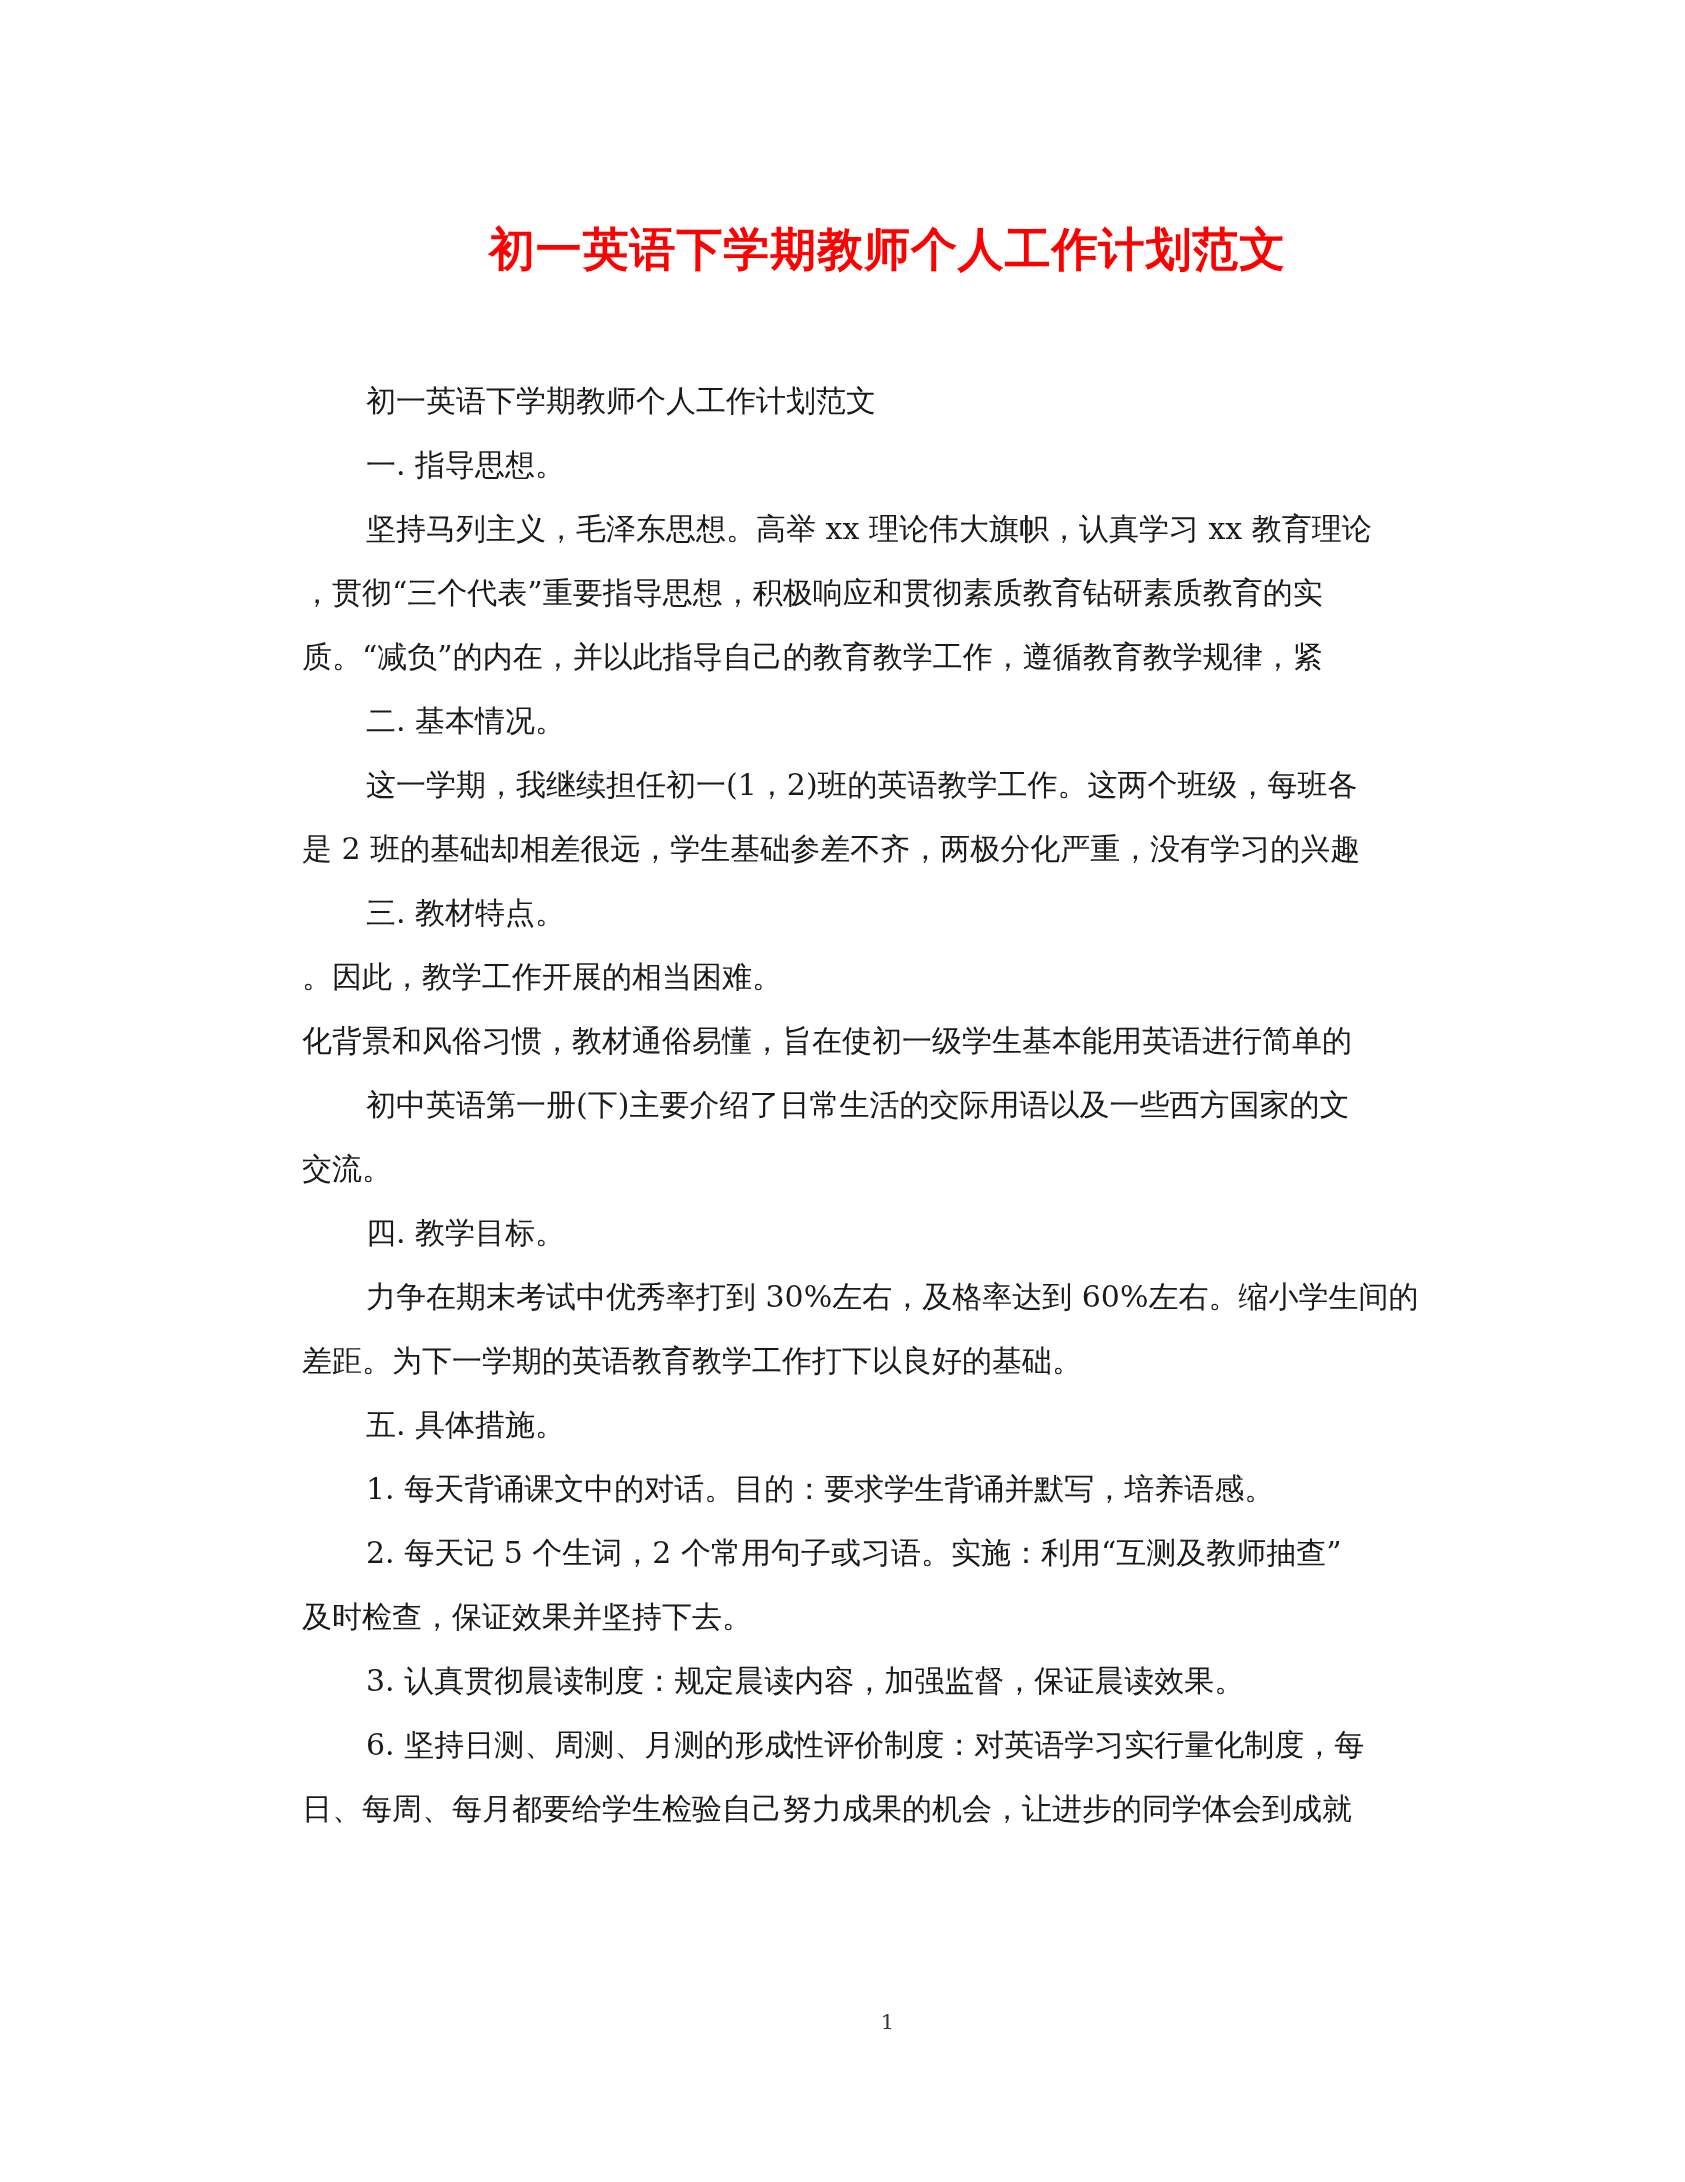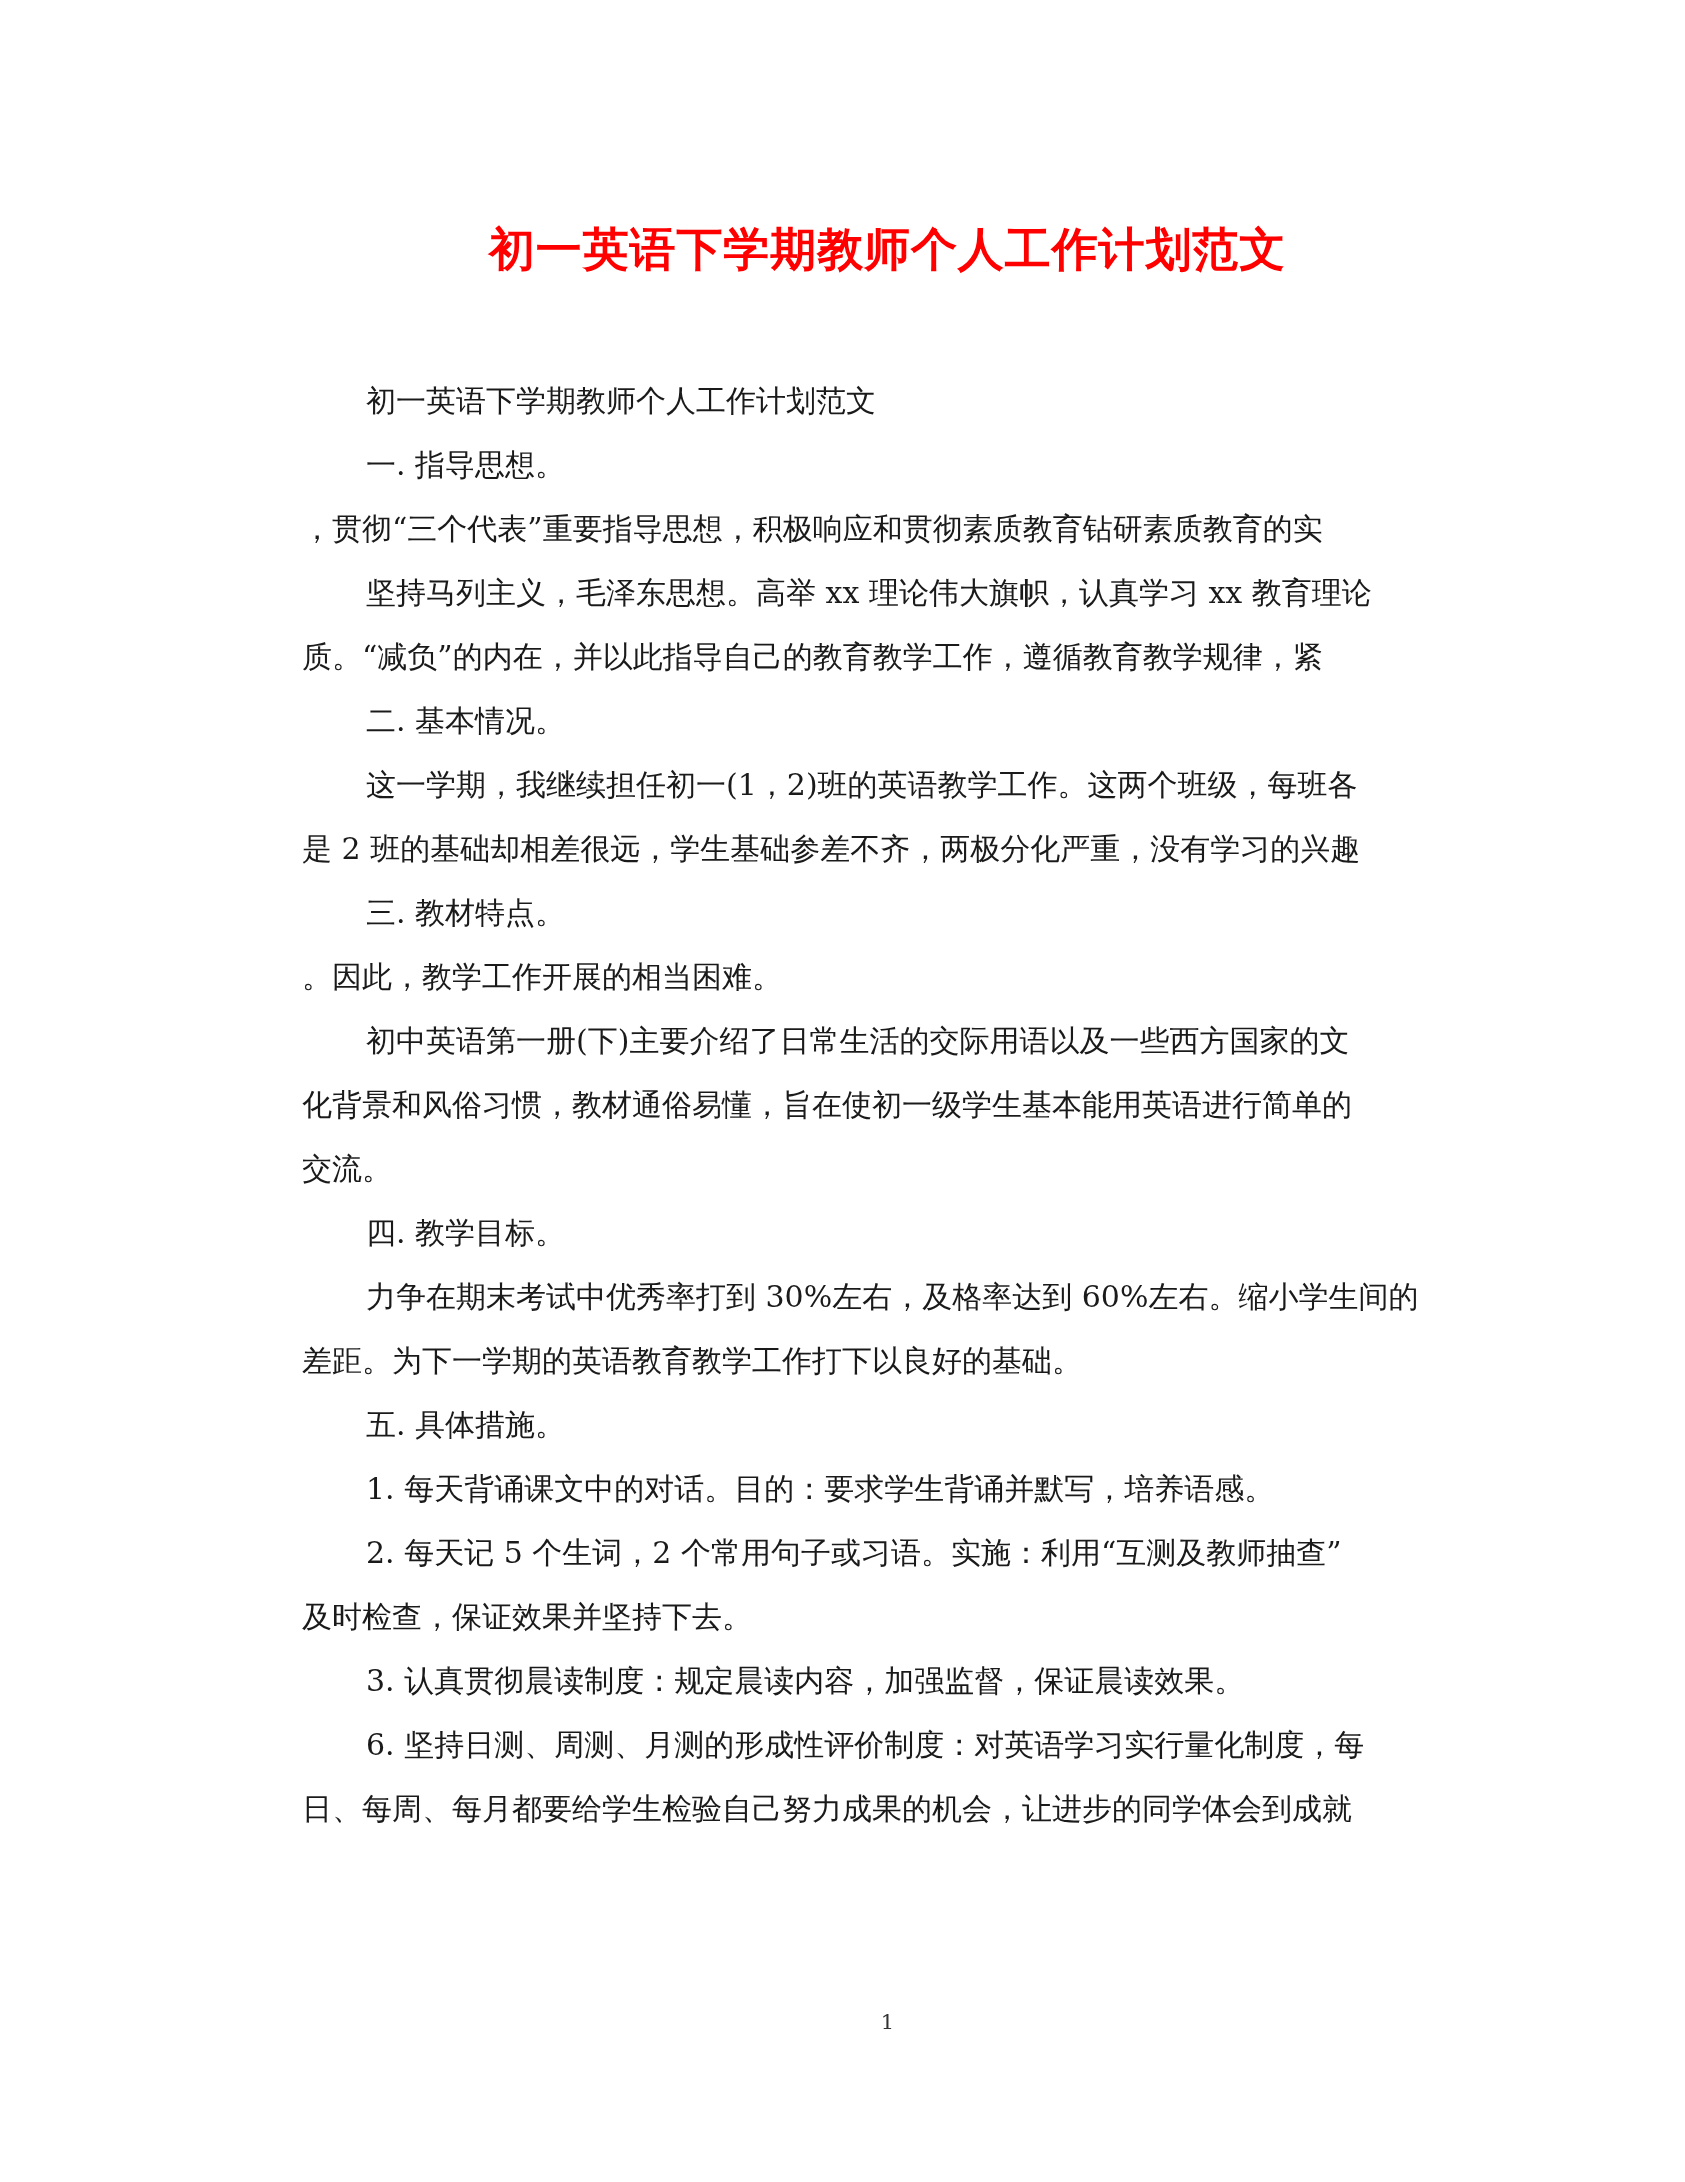--- a/index.html
+++ b/index.html
@@ -63,30 +63,30 @@
   </style>
 </head>
 <body>
 
 <div class="page">
   <div class="doc-title">初一英语下学期教师个人工作计划范文</div>
 
   <div class="body-text">
     <div class="line indent">初一英语下学期教师个人工作计划范文</div>
     <div class="line indent">一.  指导思想。</div>
+    <div class="line indent">坚持马列主义，毛泽东思想。高举 xx 理论伟大旗帜，认真学习 xx 教育理论</div>
     <div class="line">，贯彻“三个代表”重要指导思想，积极响应和贯彻素质教育钻研素质教育的实</div>
-    <div class="line indent">坚持马列主义，毛泽东思想。高举 xx 理论伟大旗帜，认真学习 xx 教育理论</div>
     <div class="line">质。“减负”的内在，并以此指导自己的教育教学工作，遵循教育教学规律，紧</div>
     <div class="line indent">二. 基本情况。</div>
     <div class="line indent">这一学期，我继续担任初一(1，2)班的英语教学工作。这两个班级，每班各</div>
     <div class="line">是 2 班的基础却相差很远，学生基础参差不齐，两极分化严重，没有学习的兴趣</div>
     <div class="line indent">三. 教材特点。</div>
     <div class="line">。因此，教学工作开展的相当困难。</div>
+    <div class="line">化背景和风俗习惯，教材通俗易懂，旨在使初一级学生基本能用英语进行简单的</div>
     <div class="line indent">初中英语第一册(下)主要介绍了日常生活的交际用语以及一些西方国家的文</div>
-    <div class="line">化背景和风俗习惯，教材通俗易懂，旨在使初一级学生基本能用英语进行简单的</div>
     <div class="line">交流。</div>
     <div class="line indent">四.  教学目标。</div>
     <div class="line indent">力争在期末考试中优秀率打到 30%左右，及格率达到 60%左右。缩小学生间的</div>
     <div class="line">差距。为下一学期的英语教育教学工作打下以良好的基础。</div>
     <div class="line indent">五. 具体措施。</div>
     <div class="line indent">1. 每天背诵课文中的对话。目的：要求学生背诵并默写，培养语感。</div>
     <div class="line indent">2. 每天记 5 个生词，2 个常用句子或习语。实施：利用“互测及教师抽查”</div>
     <div class="line">及时检查，保证效果并坚持下去。</div>
     <div class="line indent">3. 认真贯彻晨读制度：规定晨读内容，加强监督，保证晨读效果。</div>
     <div class="line indent">6. 坚持日测、周测、月测的形成性评价制度：对英语学习实行量化制度，每</div>

